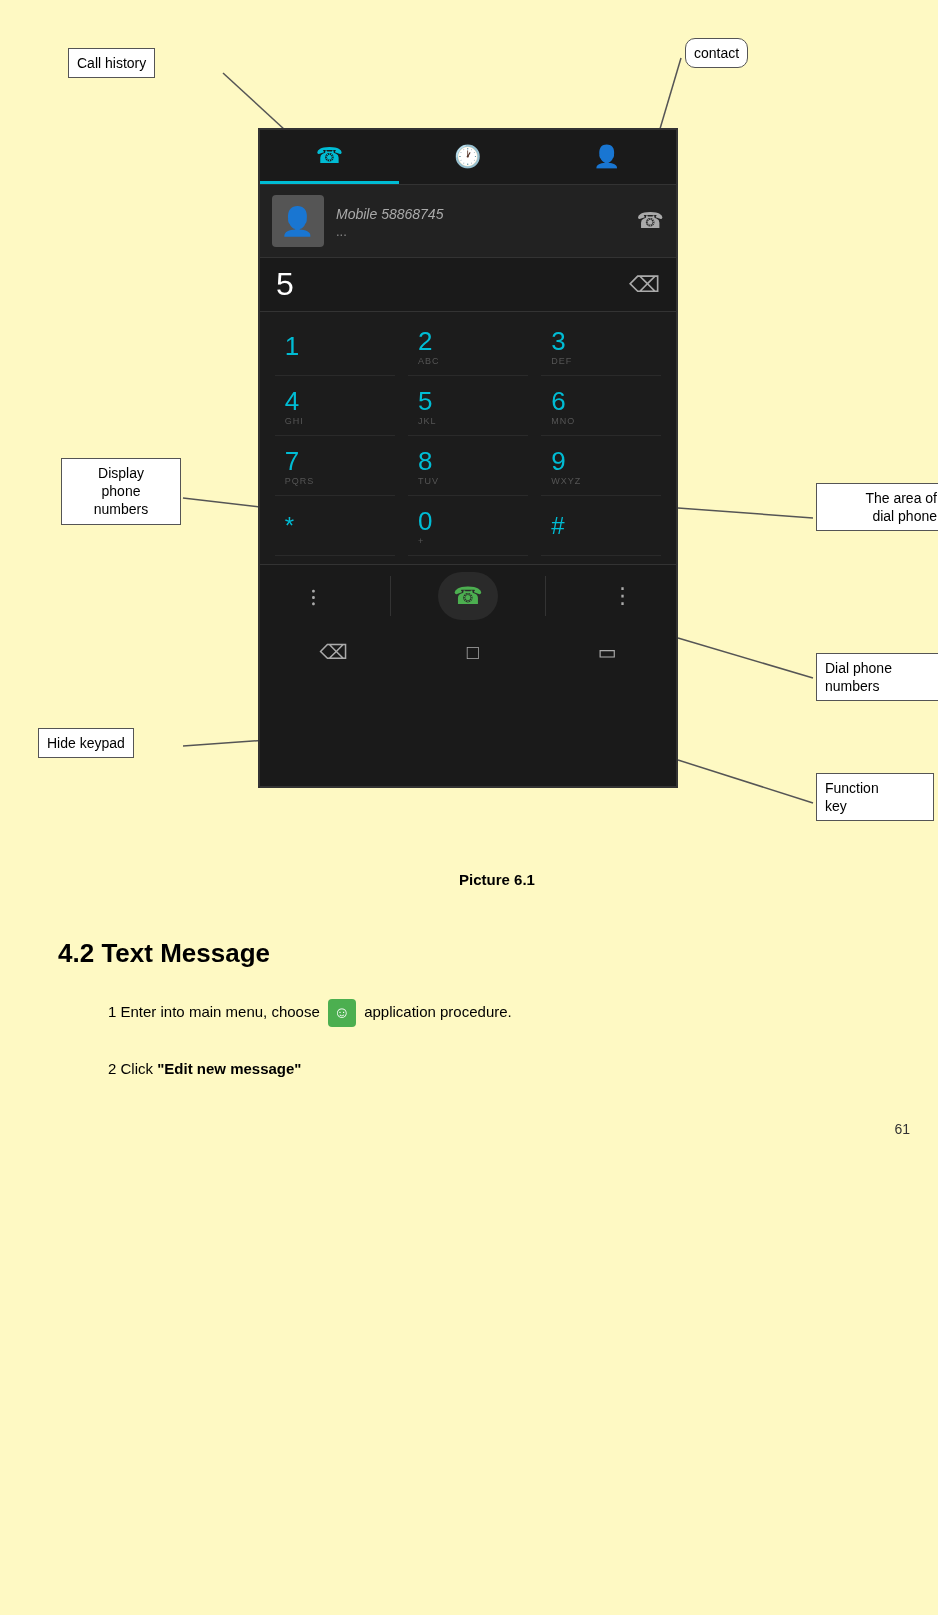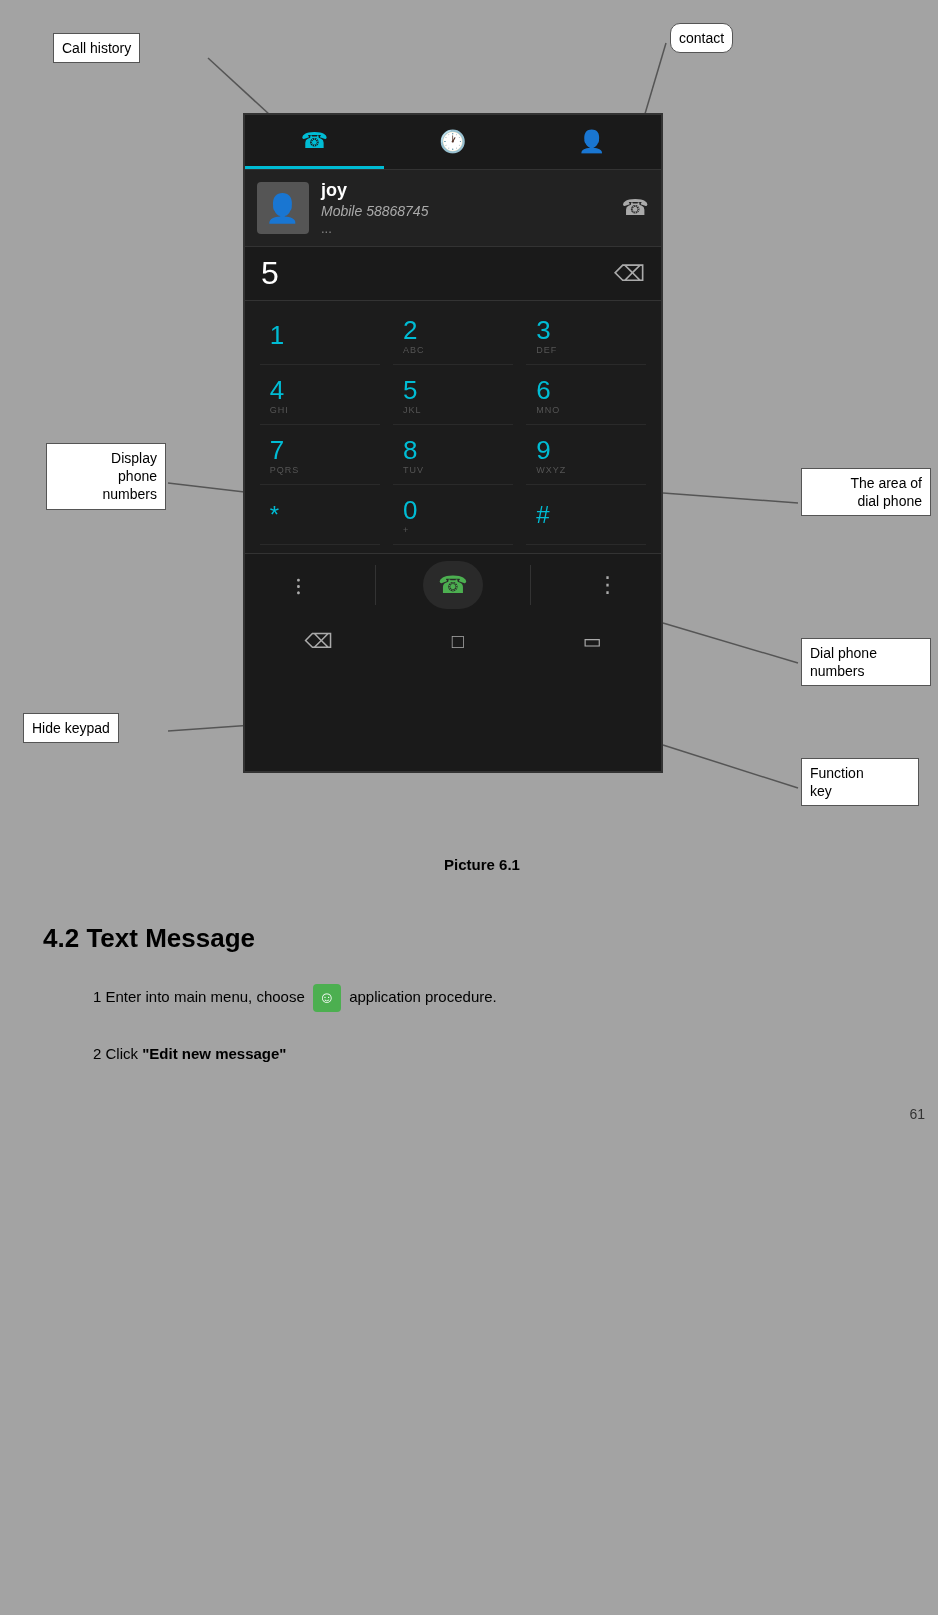--- a/index.html
+++ b/index.html
@@ -7,23 +7,23 @@
       width: 938px;
       min-height: 1615px;
       background: #fff;
       font-family: Arial, sans-serif;
       position: relative;
     }
 
     .page-container {
       width: 938px;
       min-height: 1615px;
-      background: #a3a3a3;
+      background: #fef9c3;
       position: relative;
-      padding: 13px;
+      padding: 28px;
     }
 
     
     .phone-screenshot {
       position: absolute;
       left: 230px;
       top: 100px;
       width: 420px;
       height: 660px;
       background: #1a1a1a;
@@ -323,21 +323,20 @@
 
       <div class="phone-top-bar">
         <div class="phone-tab active">☎</div>
         <div class="phone-tab">🕐</div>
         <div class="phone-tab">👤</div>
       </div>
 
       <div class="phone-contact-area">
         <div class="phone-avatar">👤</div>
         <div class="phone-contact-info">
-          <div class="phone-contact-name">joy</div>
           <div class="phone-contact-number">Mobile 58868745</div>
           <div class="phone-contact-more">...</div>
         </div>
         <div class="phone-call-icon">☎</div>
       </div>
 
       <div class="phone-dial-display">
         <div class="phone-dial-number">5</div>
         <div class="phone-backspace">⌫</div>
       </div>
@@ -410,21 +409,21 @@
       </div>
 
       <div class="phone-nav-bar">
         <div class="nav-btn">⌫</div>
         <div class="nav-btn">□</div>
         <div class="nav-btn">▭</div>
       </div>
 
     </div>
 
-    <div class="annotation-box" style="left:33px; top:430px; white-space:normal; width:120px; text-align:right;">Display<br>phone<br>numbers</div>
+    <div class="annotation-box" style="left:33px; top:430px; white-space:normal; width:120px; text-align:center;">Display<br>phone<br>numbers</div>
 
     <div class="annotation-box" style="left:10px; top:700px;">Hide keypad</div>
 
     <div class="annotation-box" style="left:788px; top:455px; white-space:normal; width:130px; text-align:right;">The area of<br>dial phone</div>
 
     <div class="annotation-box" style="left:788px; top:625px; white-space:normal; width:130px; text-align:left;">Dial phone<br>numbers</div>
 
     <div class="annotation-box" style="left:788px; top:745px; white-space:normal; width:118px; text-align:left;">Function<br>key</div>
 
     <div class="picture-caption" style="position:absolute; bottom:10px; left:0; right:0;">Picture 6.1</div>

